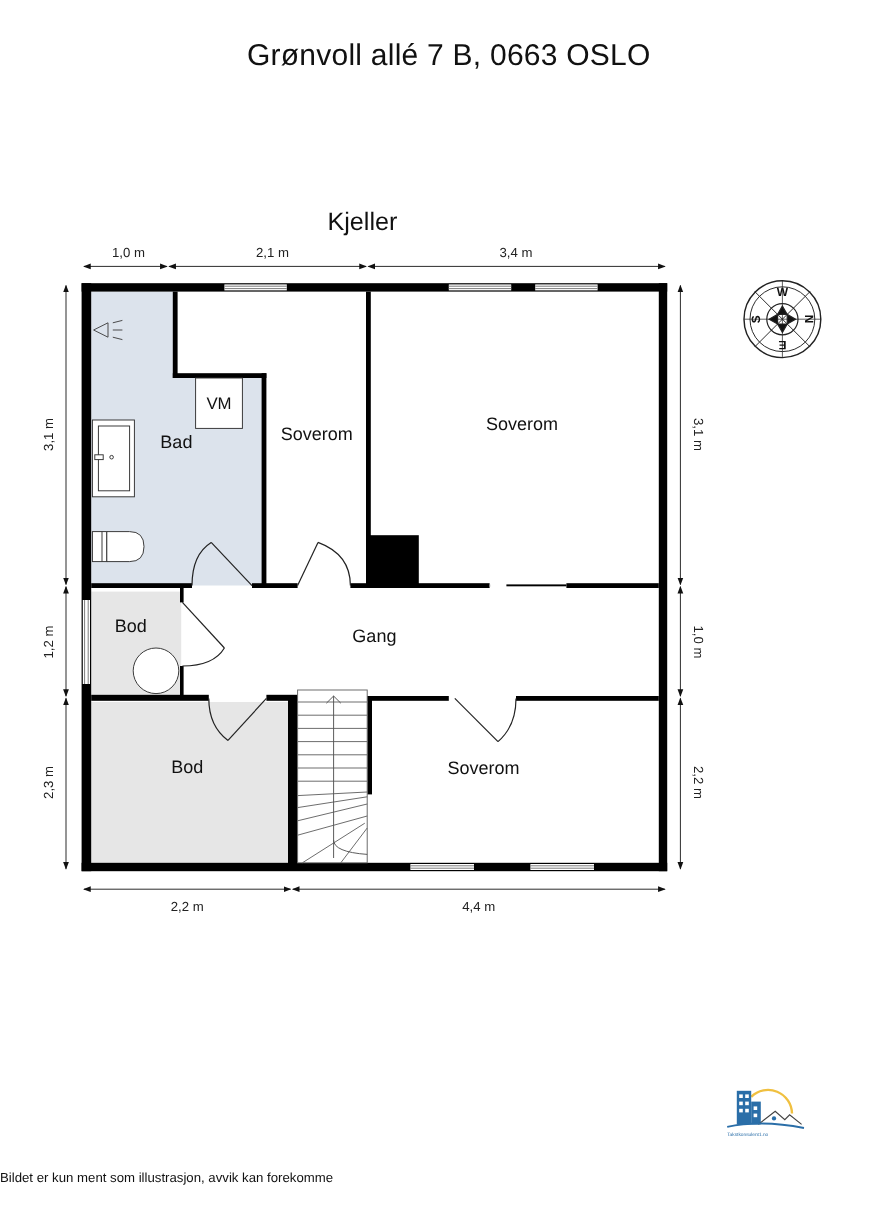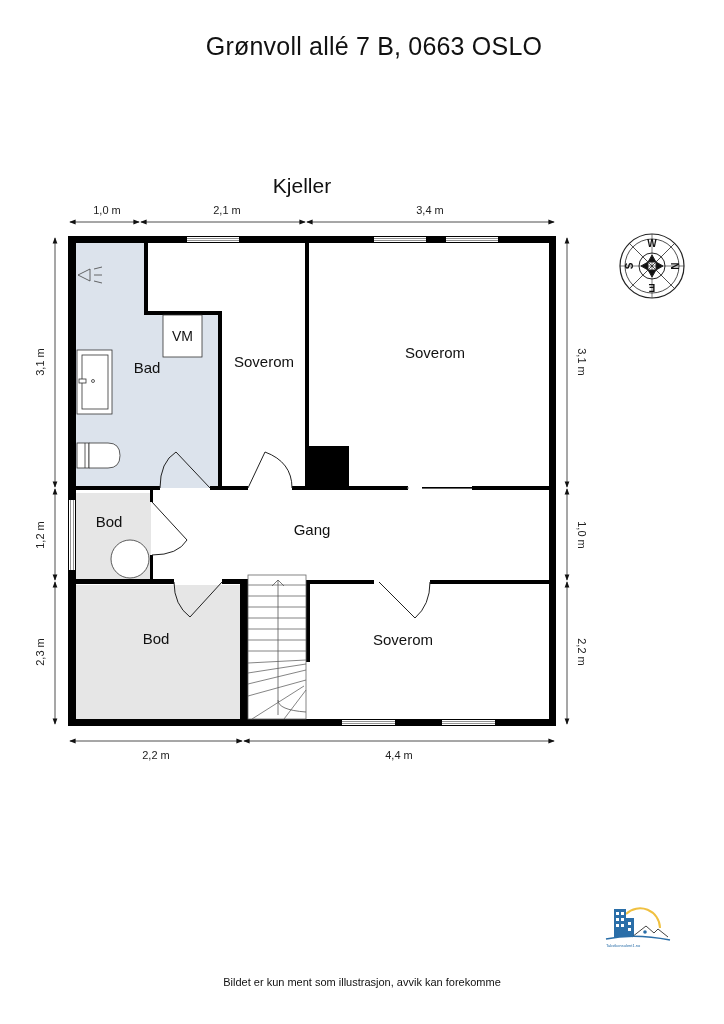--- a/index.html
+++ b/index.html
@@ -1,21 +1,21 @@
 <!DOCTYPE html>
 <html><head>
 <meta charset="utf-8">
 <style>
   html, body { margin:0; padding:0; background:#ffffff; }
   body { width:724px; height:1024px; position:relative; overflow:hidden;
          font-family:"Liberation Sans", "DejaVu Sans", sans-serif; color:#111; }
   .title { position:absolute; left:12px; top:32px; width:724px; text-align:center;
            font-size:25px; letter-spacing:0.2px; }
   .floor { position:absolute; left:0; top:174px; width:604px; text-align:center; font-size:21px; }
-  .footer { position:absolute; left:0; top:976px; width:724px; text-align:center; font-size:11px; }
+  .footer { position:absolute; left:0; top:976px; width:724px; font-size:11px; }
   svg.plan { position:absolute; left:0; top:0; }
   .dim { font-size:11px; fill:#222; }
   .room { font-size:15px; fill:#111; }
   .logo-text { font-size:4px; fill:#2a6ea8; }
 </style>
 </head>
 <body>
 
 <div class="title">Grønvoll allé 7 B, 0663 OSLO</div>
 <div class="floor">Kjeller</div>

